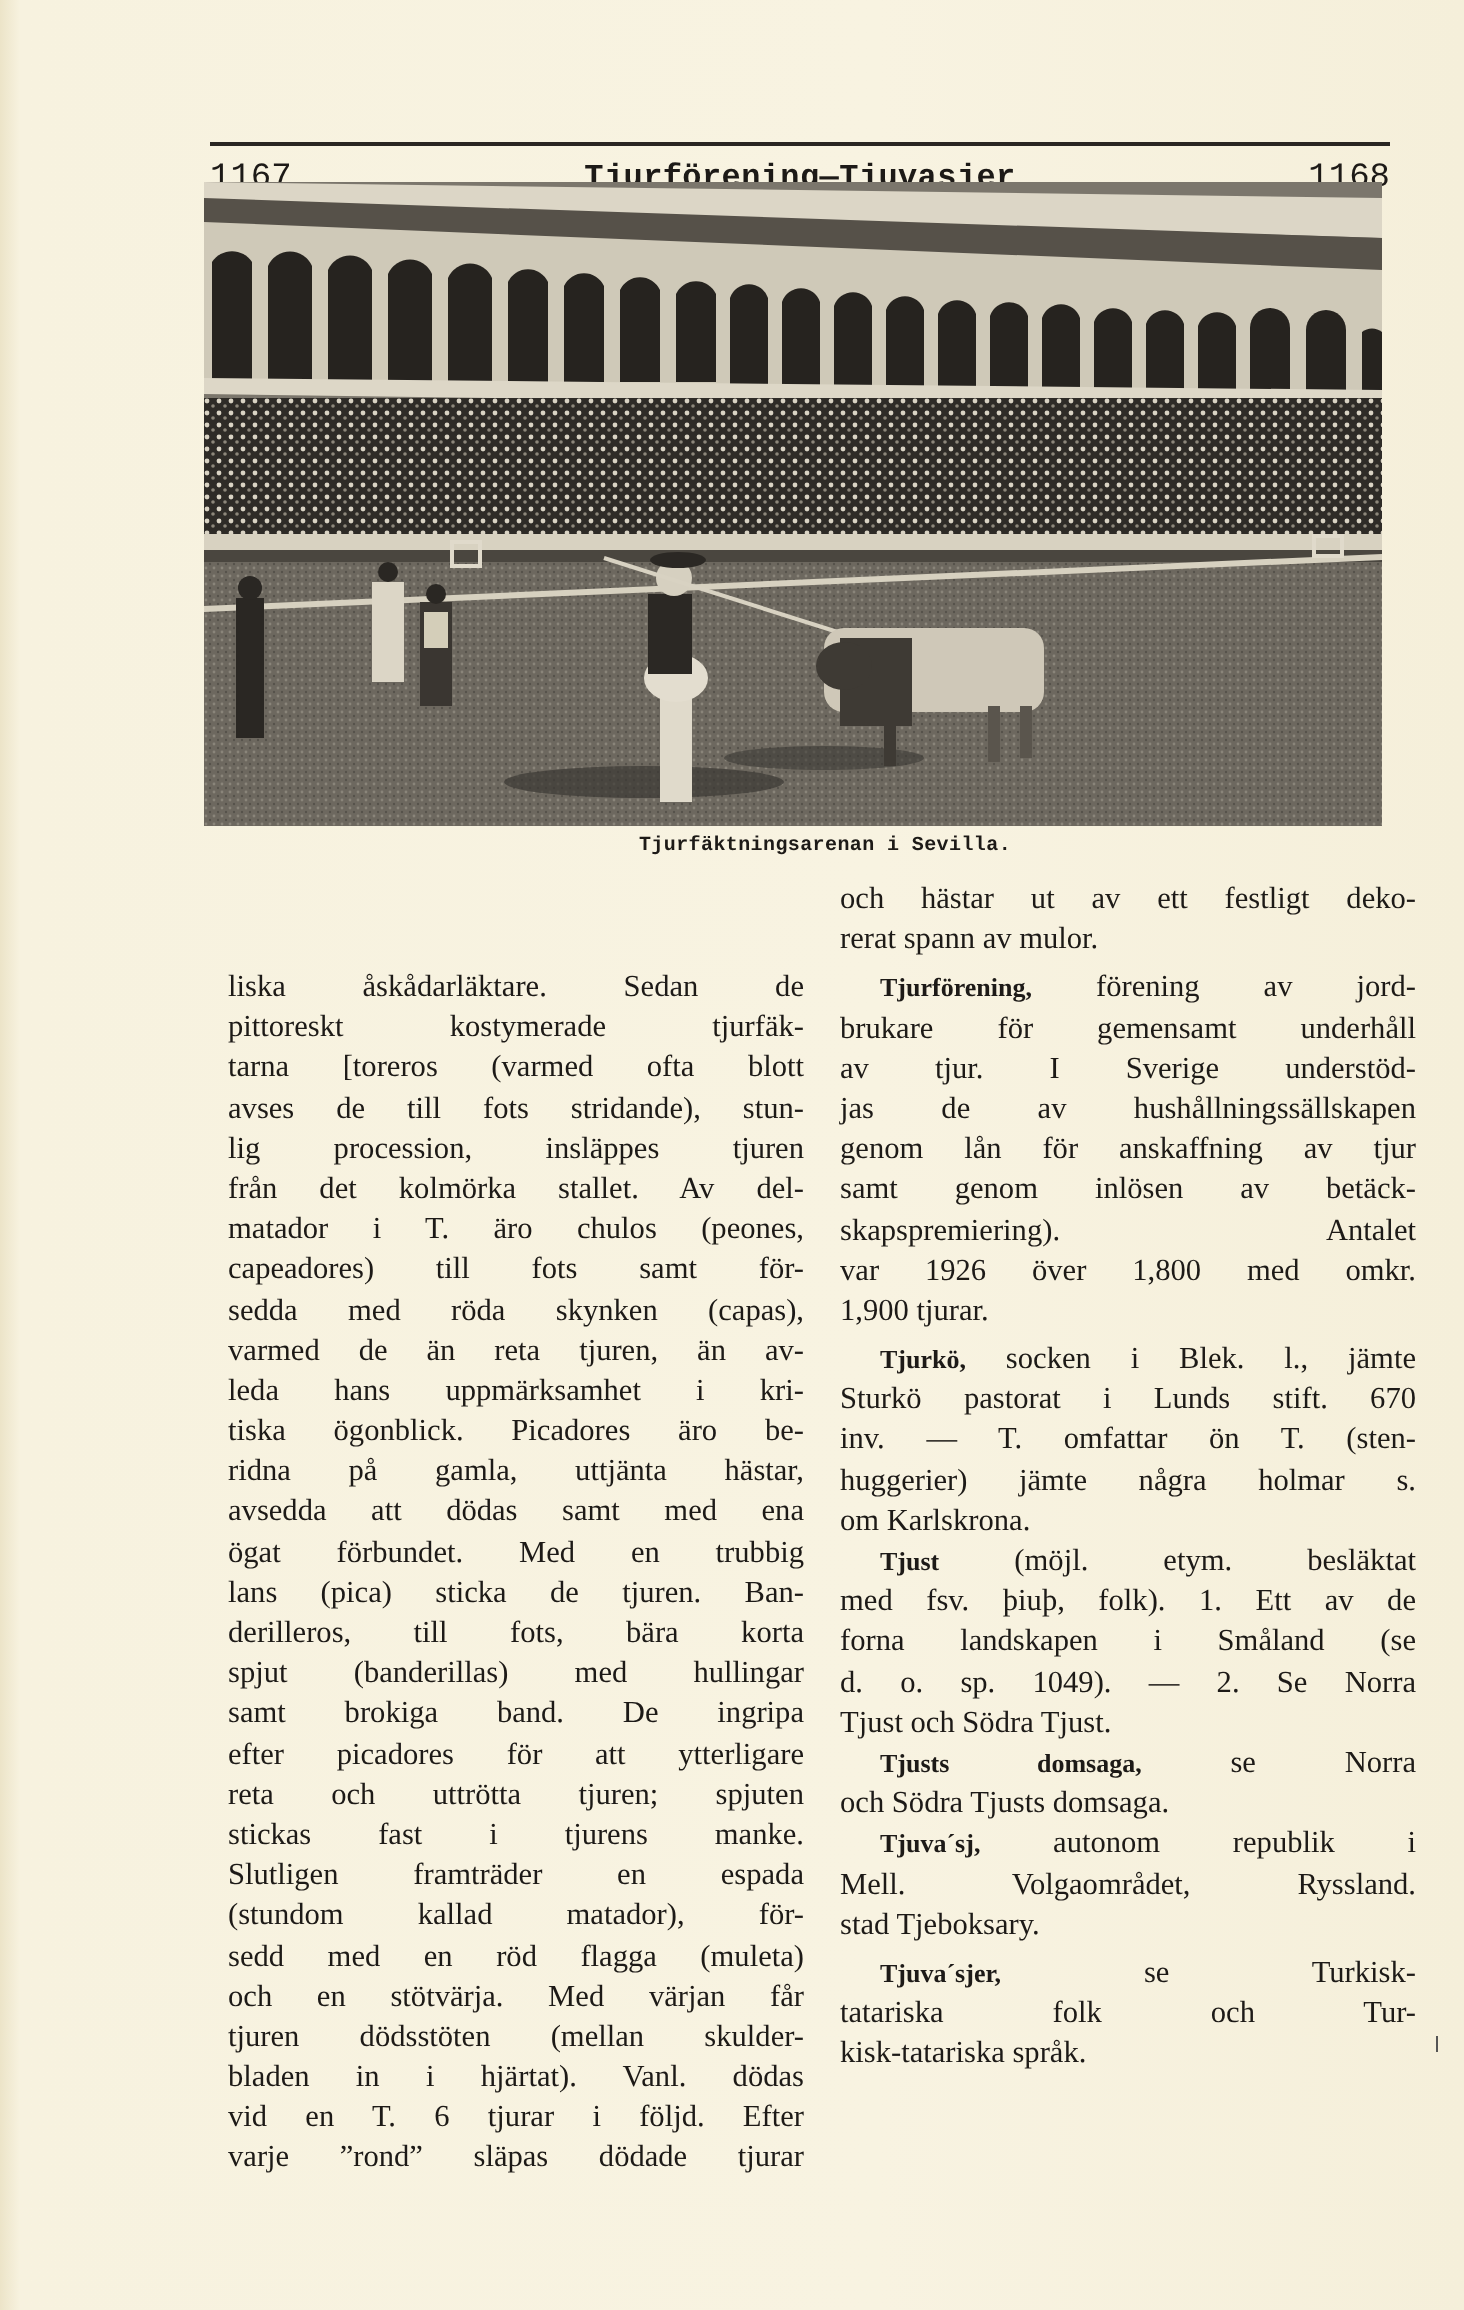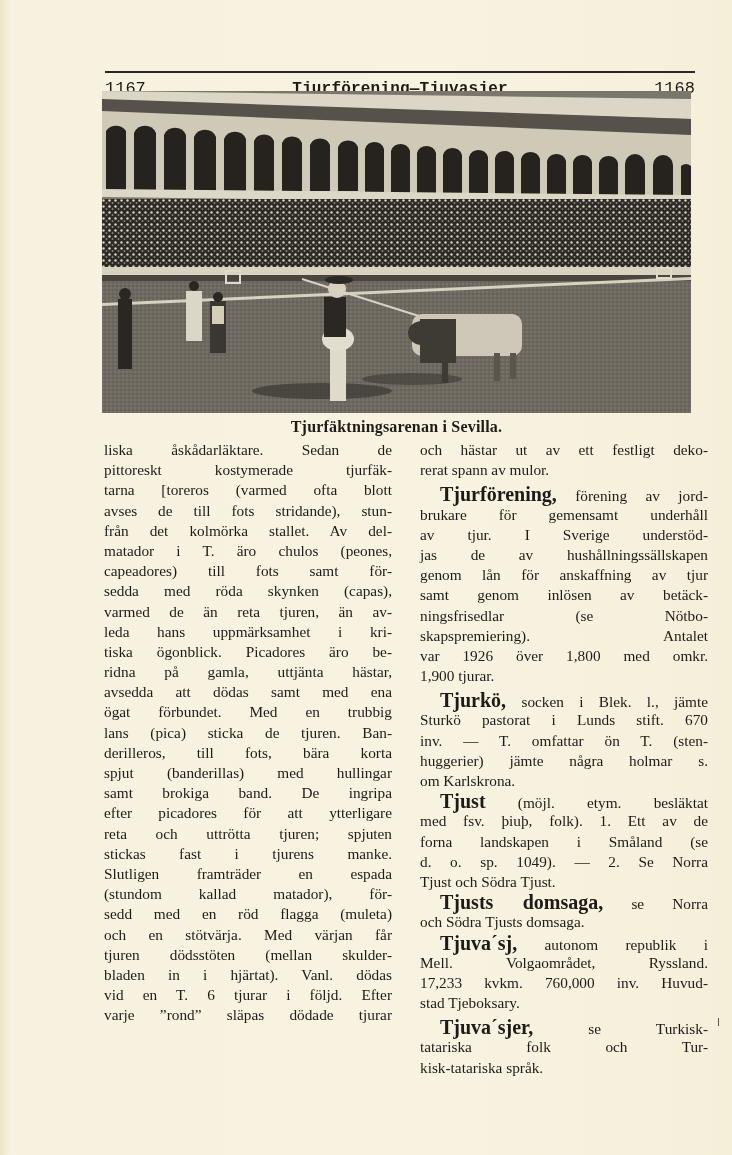--- a/index.html
+++ b/index.html
@@ -24,36 +24,36 @@
   .rule {
     position: absolute; left: 105px; top: 71px; width: 590px; height: 1.5px;
     background: #2a2622;
   }
   .photo {
     position: absolute; left: 102px; top: 91px; width: 589px; height: 322px;
     background: #6f6b63; overflow: hidden;
   }
   .photo svg { display: block; }
   .caption {
-    position: absolute; left: 102px; top: 418px; width: 589px; text-align: center;
-    font-family: Liberation Serif, serif; font-weight: bold; font-size: 16px;
+    position: absolute; left: 118px; top: 418px; width: 589px; text-align: center;
+    font-family: Liberation Mono, monospace; font-weight: bold; font-size: 10px;
     letter-spacing: 0.2px;
   }
   .col {
     position: absolute; top: 440px;
     font-family: "Liberation Serif", serif;
     font-size: 15.3px; line-height: 20.2px;
     text-align: justify;
   }
-  .col.left { left: 104px; width: 288px; }
+  .col.left { left: 114px; width: 288px; margin-top: 44px; }
   .col.right { left: 420px; width: 288px; }
   .line { display: block; white-space: nowrap; text-align: justify; text-align-last: justify; height: 20.2px; }
   .line.last { text-align-last: left; }
   .entry-first { text-indent: 20px; }
-  .hw { font-weight: bold; font-size: 20px; }
+  .hw { font-weight: bold; font-size: 13px; }
   .mark {
     position: absolute; left: 718px; top: 1018px; width: 1px; height: 8px; background: #555;
   }
 </style>
 </head>
 <body>
 
 <div class="page">
 
   <div class="header">
@@ -150,20 +150,21 @@
     </svg>
   </div>
 
   <div class="caption">Tjurfäktningsarenan i Sevilla.</div>
 
   <div class="col left">
     <span class="line">liska åskådarläktare. Sedan de</span>
     <span class="line">pittoreskt kostymerade tjurfäk-</span>
     <span class="line">tarna [toreros (varmed ofta blott</span>
     <span class="line">avses de till fots stridande), stun-</span>
+    <span class="line">lig procession, insläppes tjuren</span>
     <span class="line">från det kolmörka stallet. Av del-</span>
     <span class="line">matador i T. äro chulos (peones,</span>
     <span class="line">capeadores) till fots samt för-</span>
     <span class="line">sedda med röda skynken (capas),</span>
     <span class="line">varmed de än reta tjuren, än av-</span>
     <span class="line">leda hans uppmärksamhet i kri-</span>
     <span class="line">tiska ögonblick. Picadores äro be-</span>
     <span class="line">ridna på gamla, uttjänta hästar,</span>
     <span class="line">avsedda att dödas samt med ena</span>
     <span class="line">ögat förbundet. Med en trubbig</span>
@@ -188,21 +189,20 @@
     <span class="line">och hästar ut av ett festligt deko-</span>
     <span class="line last">rerat spann av mulor.</span>
 
     <div style="margin-top:4px">
       <span class="line entry-first"><b class="hw">Tjurförening,</b> <span>förening av jord-</span></span>
       <span class="line">brukare för gemensamt underhåll</span>
       <span class="line">av tjur. I Sverige understöd-</span>
       <span class="line">jas de av hushållningssällskapen</span>
       <span class="line">genom lån för anskaffning av tjur</span>
       <span class="line">samt genom inlösen av betäck-</span>
-      <span class="line">ningsfrisedlar (se Nötbo-</span>
       <span class="line">skapspremiering). Antalet</span>
       <span class="line">var 1926 över 1,800 med omkr.</span>
       <span class="line last">1,900 tjurar.</span>
     </div>
 
     <div style="margin-top:4px">
       <span class="line entry-first"><b class="hw">Tjurkö,</b> <span>socken i Blek. l., jämte</span></span>
       <span class="line">Sturkö pastorat i Lunds stift. 670</span>
       <span class="line">inv. — T. omfattar ön T. (sten-</span>
       <span class="line">huggerier) jämte några holmar s.</span>
@@ -218,21 +218,20 @@
     </div>
 
     <div>
       <span class="line entry-first"><b class="hw">Tjusts domsaga,</b> <span>se Norra</span></span>
       <span class="line last">och Södra Tjusts domsaga.</span>
     </div>
 
     <div>
       <span class="line entry-first"><b class="hw">Tjuva´sj,</b> <span>autonom republik i</span></span>
       <span class="line">Mell. Volgaområdet, Ryssland.</span>
-      <span class="line">17,233 kvkm. 760,000 inv. Huvud-</span>
       <span class="line last">stad Tjeboksary.</span>
     </div>
 
     <div style="margin-top:4px">
       <span class="line entry-first"><b class="hw">Tjuva´sjer,</b> <span>se Turkisk-</span></span>
       <span class="line">tatariska folk och Tur-</span>
       <span class="line last">kisk-tatariska språk.</span>
     </div>
   </div>
 

